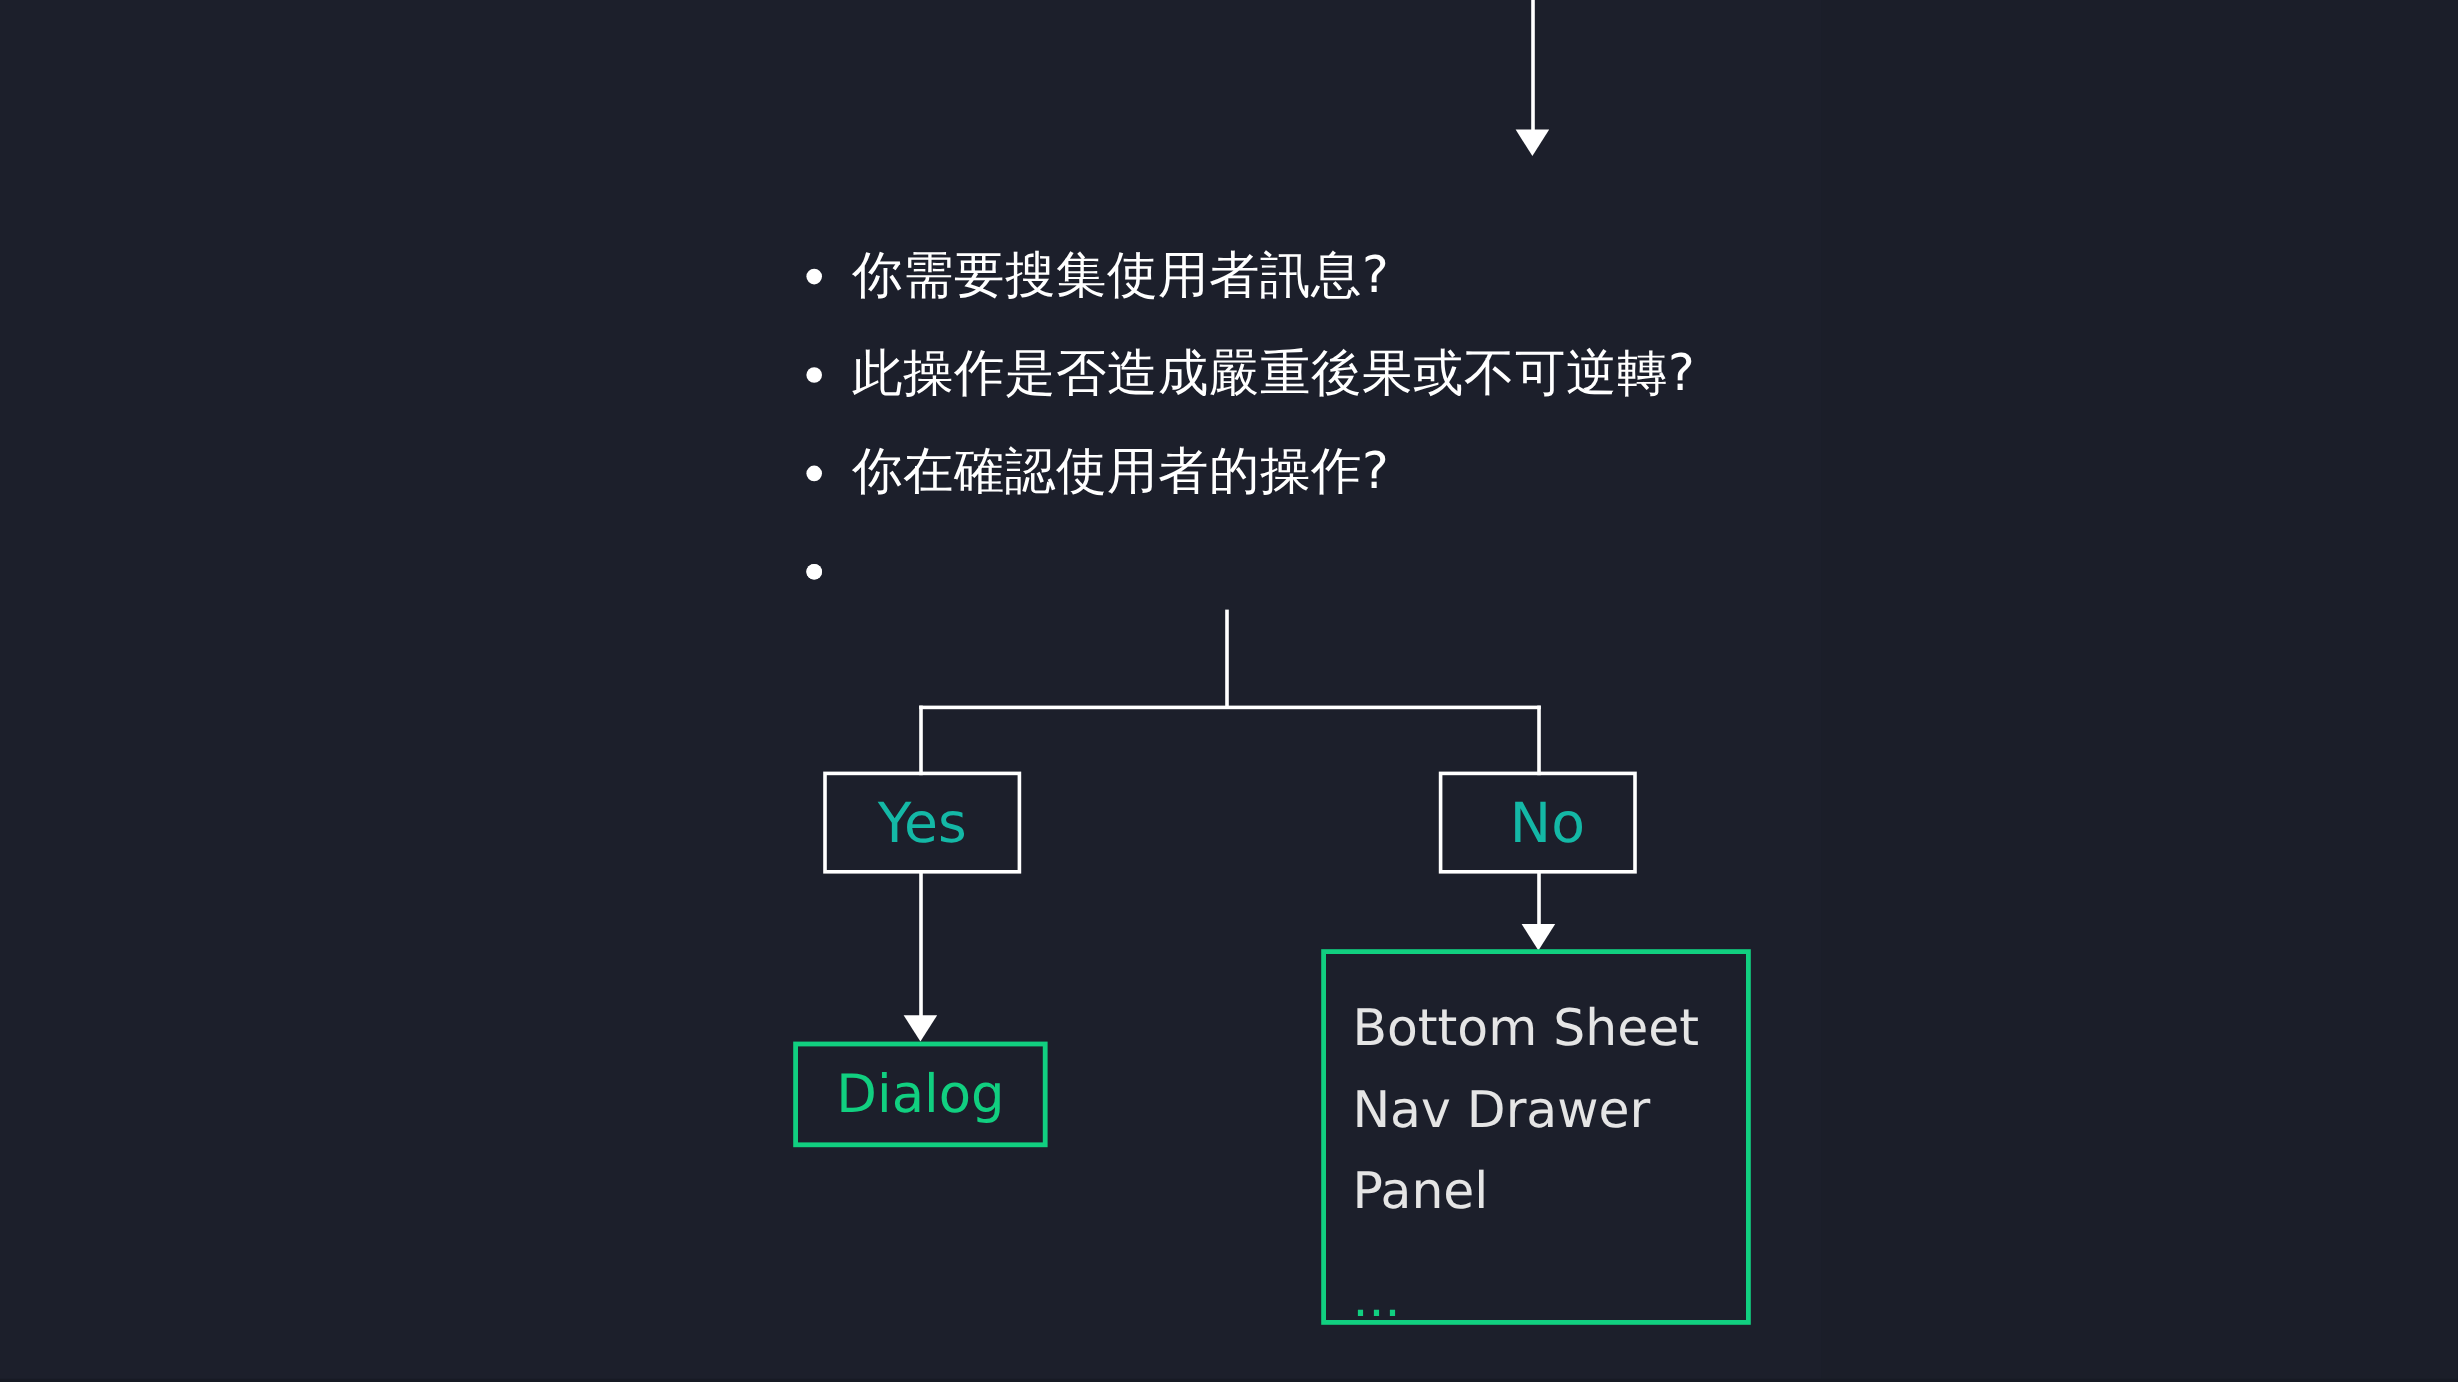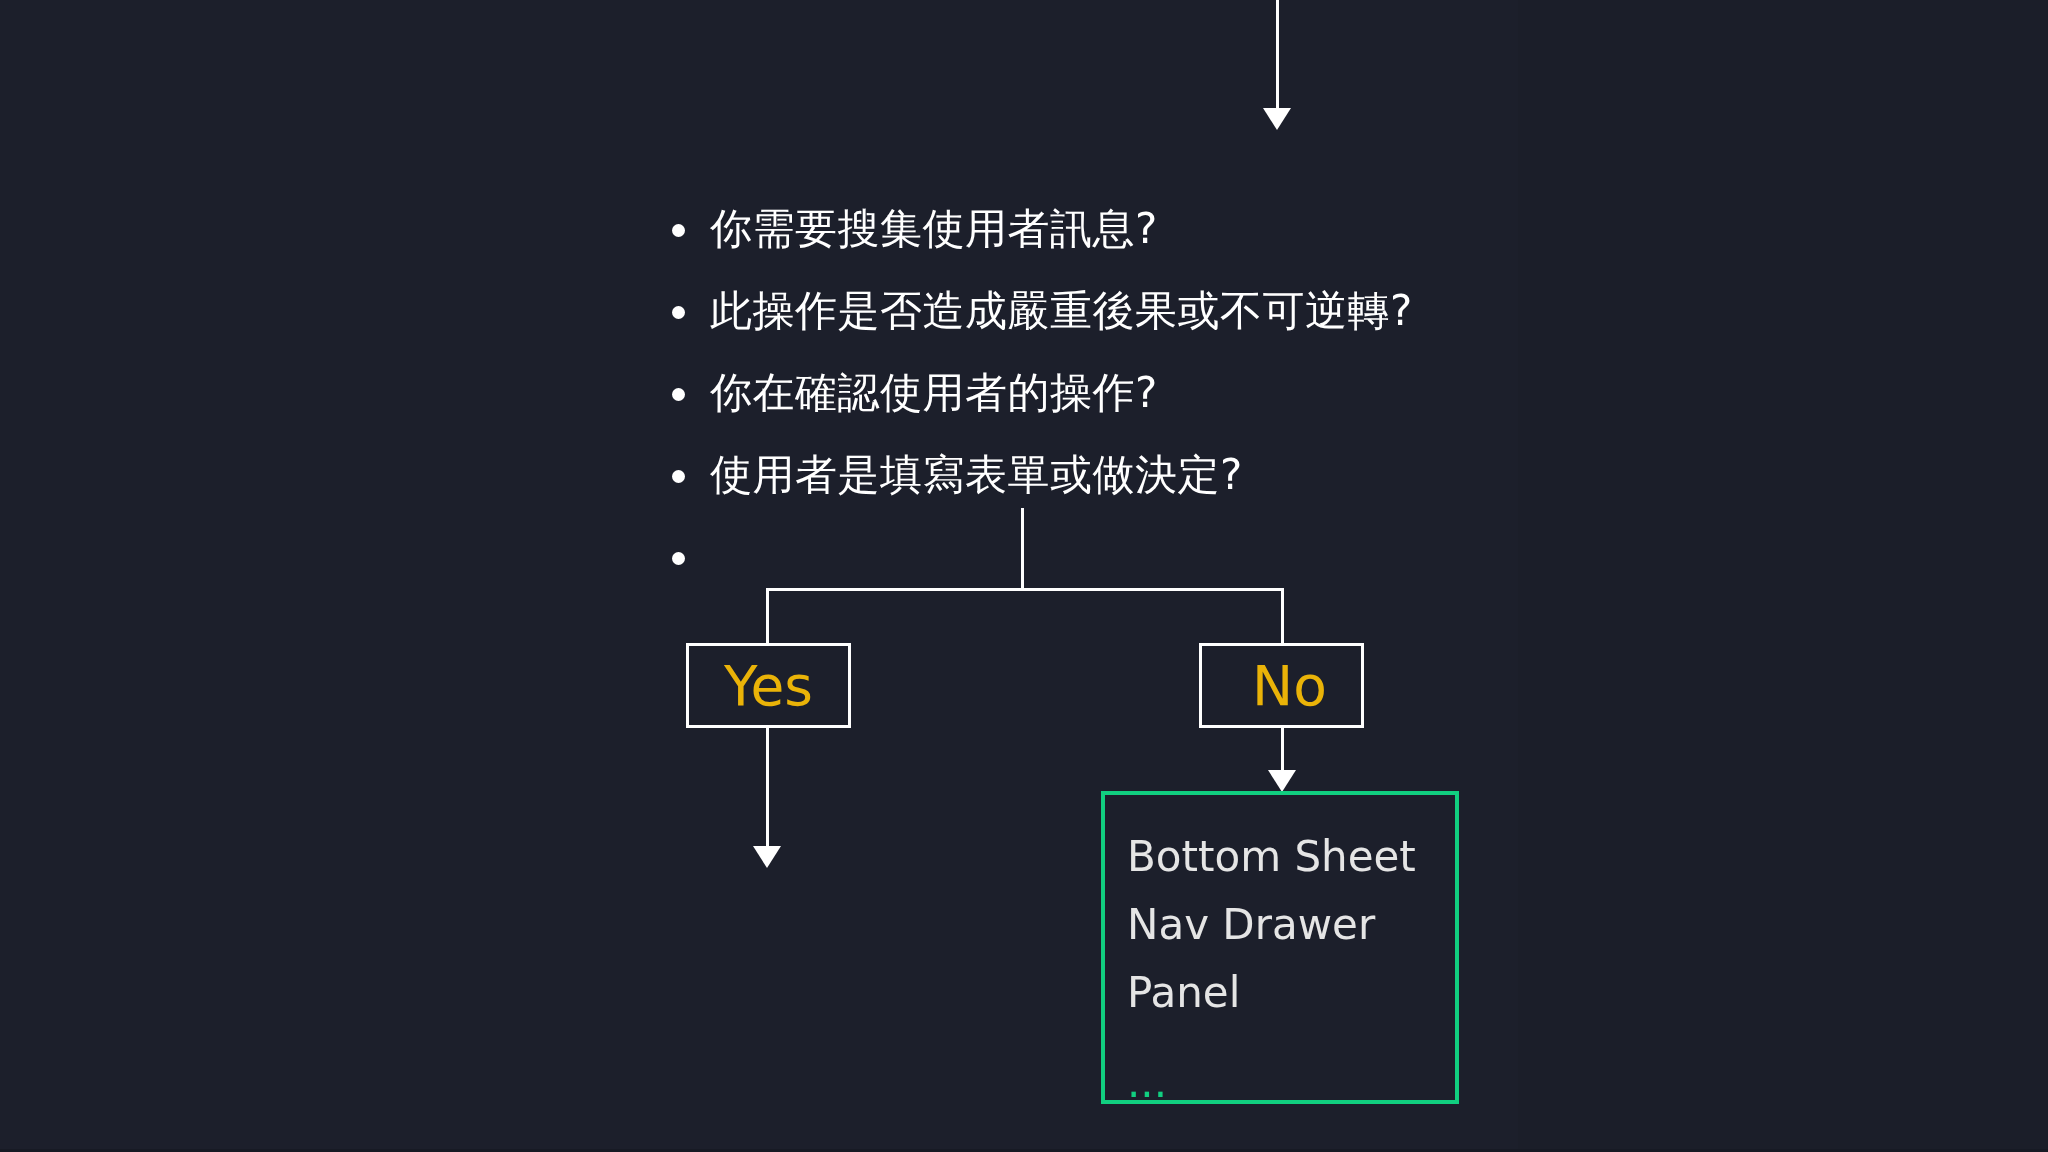--- a/index.html
+++ b/index.html
@@ -64,22 +64,22 @@
   }
 
   
   .flow-box {
     position: absolute;
     box-sizing: border-box;
     display: flex;
     align-items: center;
     justify-content: center;
     border: 3px solid #ffffff;
-    color: #eab308;
-    font-size: 55px;
+    color: #14b8a6;
+    font-size: 46px;
     background: transparent;
   }
   #box-yes { left: 686px; top: 643px; width: 165px; height: 85px; }
   #box-no  { left: 1199px; top: 643px; width: 165px; height: 85px; padding-left: 16px; }
 
   .result-box {
     position: absolute;
     box-sizing: border-box;
     border: 4px solid #11cf80;
     color: #11cf80;
@@ -174,21 +174,20 @@
     <li>
       <span class="bullet"></span>
       <span>此操作是否造成嚴重後果或不可逆轉?</span>
     </li>
     <li>
       <span class="bullet"></span>
       <span>你在確認使用者的操作?</span>
     </li>
     <li>
       <span class="bullet"></span>
-      <span>使用者是填寫表單或做決定?</span>
     </li>
     <li>
       <span class="bullet"></span>
     </li>
   </ul>
 
   <div class="vline" id="conn-stem"></div>
   <div class="hline" id="conn-split"></div>
   <div class="vline" id="conn-to-yes"></div>
   <div class="vline" id="conn-to-no"></div>
@@ -199,20 +198,23 @@
   <div class="flow-box" id="box-no">
     <span>No</span>
   </div>
 
   <div class="vline" id="conn-yes-dialog-line"></div>
   <div class="arrowhead" id="conn-yes-dialog-head"></div>
 
   <div class="vline" id="conn-no-opt-line"></div>
   <div class="arrowhead" id="conn-no-opt-head"></div>
 
+  <div class="result-box" id="box-dialog">
+    <span>Dialog</span>
+  </div>
 
   <div class="result-box" id="box-options">
     <div class="opt-line">Bottom Sheet</div>
     <div class="opt-line">Nav Drawer</div>
     <div class="opt-line">Panel</div>
     <div class="opt-ellipsis">...</div>
   </div>
 
   <div id="bottom-rule"></div>
 </div>

